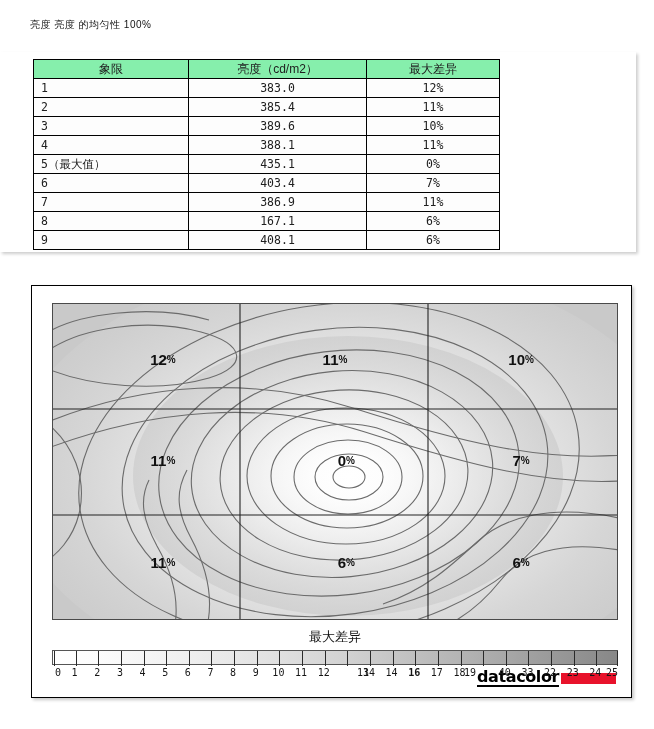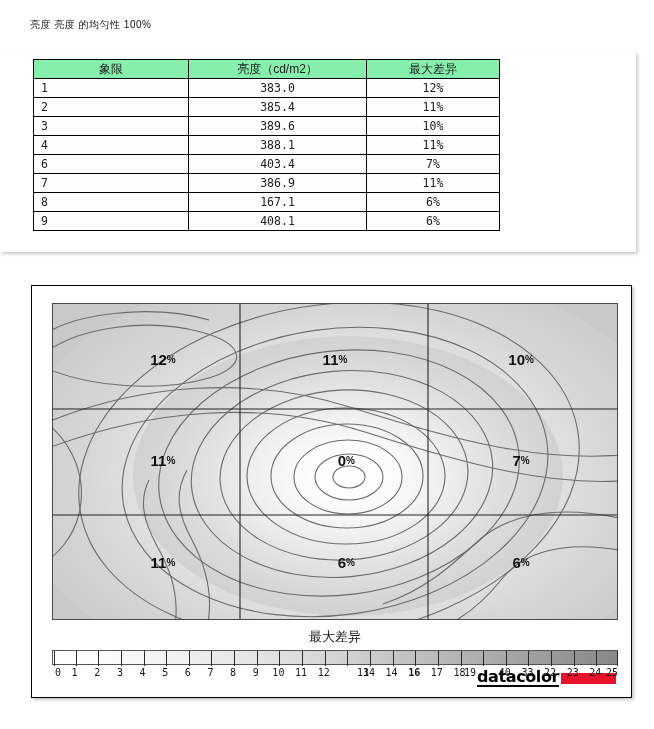--- a/index.html
+++ b/index.html
@@ -222,20 +222,25 @@
         </tr>
         <tr>
           <td class="cell-quadrant">3</td>
           <td class="cell-lum">389.6</td>
           <td class="cell-dev">10%</td>
         </tr>
         <tr>
           <td class="cell-quadrant">4</td>
           <td class="cell-lum">388.1</td>
           <td class="cell-dev">11%</td>
+        </tr>
+        <tr>
+          <td class="cell-quadrant">5（最大值）</td>
+          <td class="cell-lum">435.1</td>
+          <td class="cell-dev">0%</td>
         </tr>
         <tr>
           <td class="cell-quadrant">6</td>
           <td class="cell-lum">403.4</td>
           <td class="cell-dev">7%</td>
         </tr>
         <tr>
           <td class="cell-quadrant">7</td>
           <td class="cell-lum">386.9</td>
           <td class="cell-dev">11%</td>

